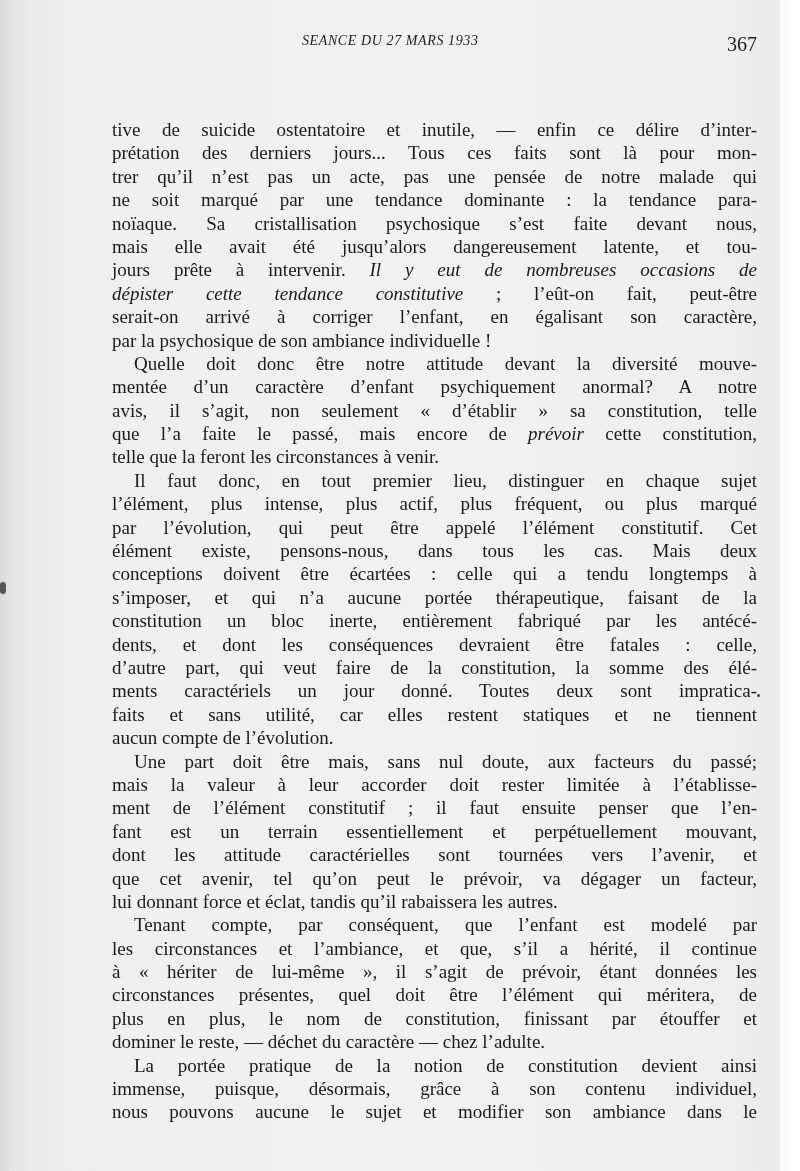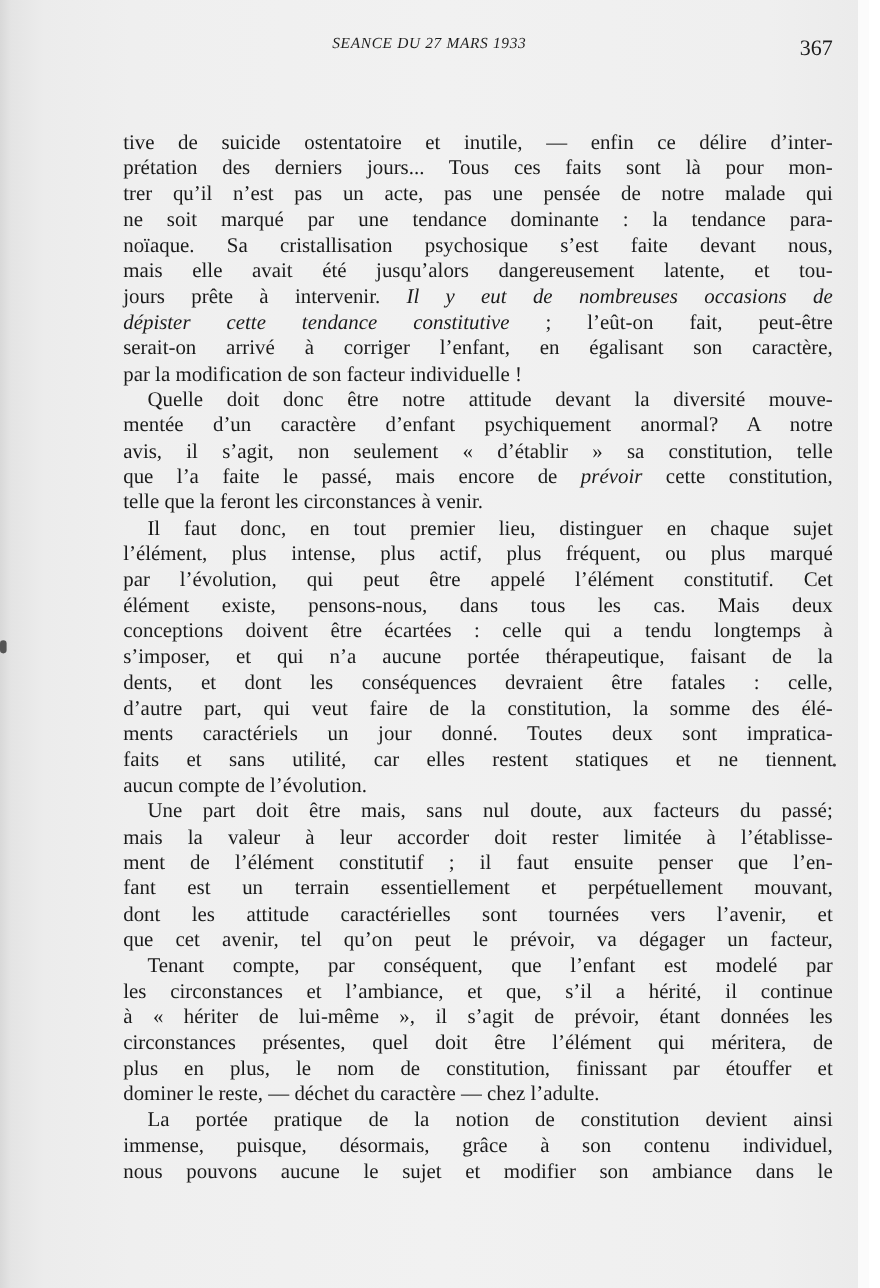--- a/index.html
+++ b/index.html
@@ -117,52 +117,54 @@
     <div>
       <span class="line">tive de suicide ostentatoire et inutile, — enfin ce délire d’inter-</span>
       <span class="line">prétation des derniers jours... Tous ces faits sont là pour mon-</span>
       <span class="line">trer qu’il n’est pas un acte, pas une pensée de notre malade qui</span>
       <span class="line">ne soit marqué par une tendance dominante : la tendance para-</span>
       <span class="line">noïaque. Sa cristallisation psychosique s’est faite devant nous,</span>
       <span class="line">mais elle avait été jusqu’alors dangereusement latente, et tou-</span>
       <span class="line"><span>jours prête à intervenir. </span><span class="it">Il y eut de nombreuses occasions de</span><span></span></span>
       <span class="line"><span></span><span class="it">dépister cette tendance constitutive</span><span> ; l’eût-on fait, peut-être</span></span>
       <span class="line">serait-on arrivé à corriger l’enfant, en égalisant son caractère,</span>
-      <span class="line last">par la modification de son facteur individuelle !</span>
+      <span class="line last">par la psychosique de son ambiance individuelle !</span>
     </div>
 
     <div>
       <span class="line indent">Quelle doit donc être notre attitude devant la diversité mouve-</span>
       <span class="line">mentée d’un caractère d’enfant psychiquement anormal? A notre</span>
       <span class="line">avis, il s’agit, non seulement « d’établir » sa constitution, telle</span>
       <span class="line"><span>que l’a faite le passé, mais encore de </span><span class="it">prévoir</span><span> cette constitution,</span></span>
       <span class="line last">telle que la feront les circonstances à venir.</span>
     </div>
 
     <div>
       <span class="line indent">Il faut donc, en tout premier lieu, distinguer en chaque sujet</span>
       <span class="line">l’élément, plus intense, plus actif, plus fréquent, ou plus marqué</span>
       <span class="line">par l’évolution, qui peut être appelé l’élément constitutif. Cet</span>
       <span class="line">élément existe, pensons-nous, dans tous les cas. Mais deux</span>
       <span class="line">conceptions doivent être écartées : celle qui a tendu longtemps à</span>
       <span class="line">s’imposer, et qui n’a aucune portée thérapeutique, faisant de la</span>
+      <span class="line">constitution un bloc inerte, entièrement fabriqué par les antécé-</span>
       <span class="line">dents, et dont les conséquences devraient être fatales : celle,</span>
       <span class="line">d’autre part, qui veut faire de la constitution, la somme des élé-</span>
       <span class="line">ments caractériels un jour donné. Toutes deux sont impratica-</span>
       <span class="line">faits et sans utilité, car elles restent statiques et ne tiennent</span>
       <span class="line last">aucun compte de l’évolution.</span>
     </div>
 
     <div>
       <span class="line indent">Une part doit être mais, sans nul doute, aux facteurs du passé;</span>
       <span class="line">mais la valeur à leur accorder doit rester limitée à l’établisse-</span>
       <span class="line">ment de l’élément constitutif ; il faut ensuite penser que l’en-</span>
       <span class="line">fant est un terrain essentiellement et perpétuellement mouvant,</span>
       <span class="line">dont les attitude caractérielles sont tournées vers l’avenir, et</span>
       <span class="line">que cet avenir, tel qu’on peut le prévoir, va dégager un facteur,</span>
+      <span class="line last">lui donnant force et éclat, tandis qu’il rabaissera les autres.</span>
     </div>
 
     <div>
       <span class="line indent">Tenant compte, par conséquent, que l’enfant est modelé par</span>
       <span class="line">les circonstances et l’ambiance, et que, s’il a hérité, il continue</span>
       <span class="line">à « hériter de lui-même », il s’agit de prévoir, étant données les</span>
       <span class="line">circonstances présentes, quel doit être l’élément qui méritera, de</span>
       <span class="line">plus en plus, le nom de constitution, finissant par étouffer et</span>
       <span class="line last">dominer le reste, — déchet du caractère — chez l’adulte.</span>
     </div>

